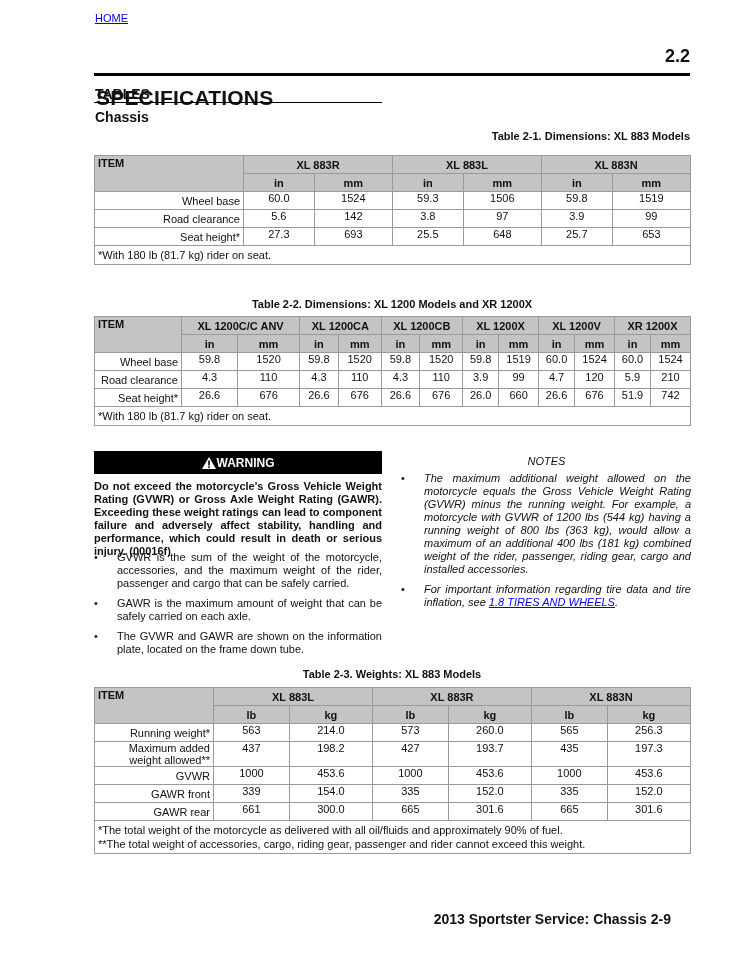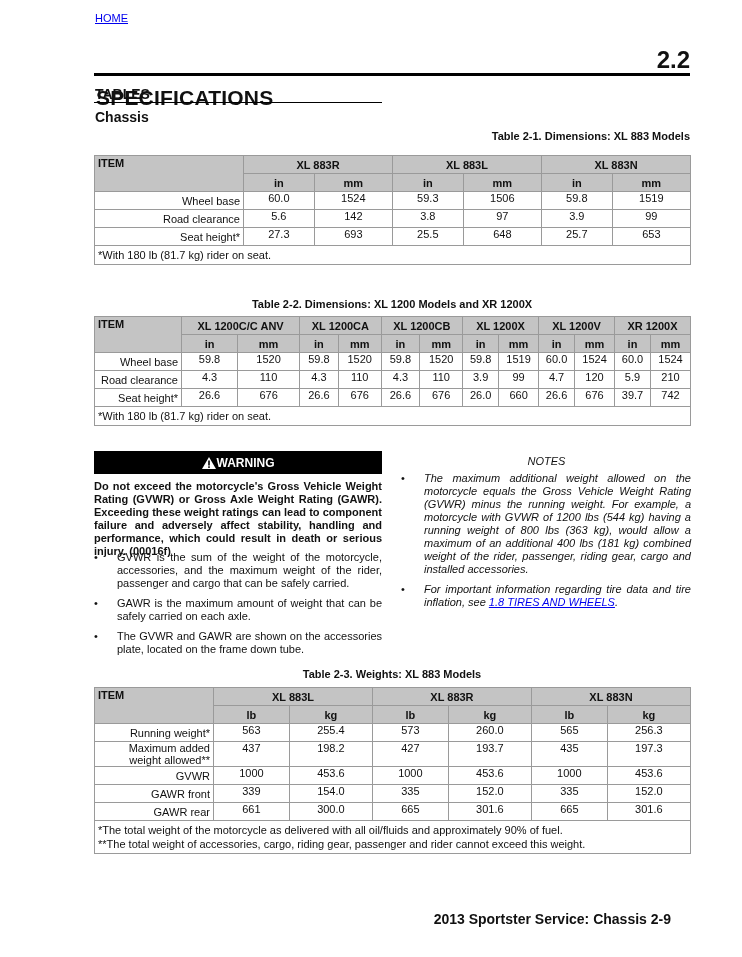--- a/index.html
+++ b/index.html
@@ -1,19 +1,19 @@
 <!DOCTYPE html>
 <html><head>
 <meta charset="utf-8">
 <style>
   html, body { margin:0; padding:0; background:#ffffff; }
   body { width:742px; height:957px; position:relative; font-family:"Liberation Sans", sans-serif; color:#111; overflow:hidden; }
   .home-link { position:absolute; left:95px; top:12px; font-size:11px; color:#0000ee; text-decoration:underline; cursor:pointer; }
   .page-title { position:absolute; left:96px; top:46px; font-size:21px; font-weight:bold; letter-spacing:0.2px;margin-top:40px; }
-  .section-num { position:absolute; right:52px; top:46px; font-size:24px; font-weight:bold; }
+  .section-num { position:absolute; right:52px; top:46px; font-size:18px; font-weight:bold; }
   .title-rule { position:absolute; left:94px; top:73px; width:596px; height:3px; background:#000; }
   .subhead { position:absolute; left:95px; top:86px; font-size:14px; font-weight:bold; }
   .subhead-rule { position:absolute; left:94px; top:102px; width:288px; height:1px; background:#000; }
   .subsub { position:absolute; left:95px; top:109px; font-size:14px; font-weight:bold; }
   .caption { position:absolute; font-size:11px; font-weight:bold; text-align:center; }
   table.spec { position:absolute; border-collapse:collapse; font-size:11px; }
   table.spec td, table.spec th { border:1px solid #9a9a9a; padding:0 3px; height:17px; }
   table.spec th { background:#c4c4c4; font-weight:bold; text-align:center; }
   table.spec th.item { text-align:left; vertical-align:top; padding-top:1px; }
   table.spec td.num { text-align:center; }
@@ -153,42 +153,42 @@
         <td class="num" style="vertical-align:top">26.6</td>
         <td class="num" style="vertical-align:top">676</td>
         <td class="num" style="vertical-align:top">26.6</td>
         <td class="num" style="vertical-align:top">676</td>
         <td class="num" style="vertical-align:top">26.6</td>
         <td class="num" style="vertical-align:top">676</td>
         <td class="num" style="vertical-align:top">26.0</td>
         <td class="num" style="vertical-align:top">660</td>
         <td class="num" style="vertical-align:top">26.6</td>
         <td class="num" style="vertical-align:top">676</td>
-        <td class="num" style="vertical-align:top">39.7</td>
+        <td class="num" style="vertical-align:top">51.9</td>
         <td class="num" style="vertical-align:top">742</td>
       </tr>
       <tr>
         <td class="foot" colspan="13">*With 180 lb (81.7 kg) rider on seat.</td>
       </tr>
     </tbody>
   </table>
 
 <div class="warning-bar">
   <svg width="14" height="12" viewBox="0 0 14 12">
       <polygon points="7,0 14,12 0,12" fill="#fff"></polygon>
       <rect x="6.2" y="3.5" width="1.6" height="5" fill="#000"></rect>
       <rect x="6.2" y="9.3" width="1.6" height="1.6" fill="#000"></rect>
     </svg>
   <span>WARNING</span>
 </div>
 <div class="warning-text">Do not exceed the motorcycle's Gross Vehicle Weight Rating (GVWR) or Gross Axle Weight Rating (GAWR). Exceeding these weight ratings can lead to component failure and adversely affect stability, handling and performance, which could result in death or serious injury. (00016f)</div>
 <ul class="bullets" style="left:94px; top:551px; width:288px;">
   <li><span class="dot">•</span><span>GVWR is the sum of the weight of the motorcycle, accessories, and the maximum weight of the rider, passenger and cargo that can be safely carried.</span></li>
   <li><span class="dot">•</span><span>GAWR is the maximum amount of weight that can be safely carried on each axle.</span></li>
-  <li><span class="dot">•</span><span>The GVWR and GAWR are shown on the accessories plate, located on the frame down tube.</span></li>
+  <li><span class="dot">•</span><span>The GVWR and GAWR are shown on the information plate, located on the frame down tube.</span></li>
 </ul>
 
 <div class="notes-title">NOTES</div>
 <ul class="bullets notes" style="left:401px; top:472px; width:290px;">
   <li><span class="dot" style="font-style:normal;">•</span><span>The maximum additional weight allowed on the motorcycle equals the Gross Vehicle Weight Rating (GVWR) minus the running weight. For example, a motorcycle with GVWR of 1200 lbs (544 kg) having a running weight of 800 lbs (363 kg), would allow a maximum of an additional 400 lbs (181 kg) combined weight of the rider, passenger, riding gear, cargo and installed accessories.</span></li>
   <li><span class="dot" style="font-style:normal;">•</span><span>For important information regarding tire data and tire inflation, see </span><a class="xref">1.8 TIRES AND WHEELS</a><span>.</span></li>
 </ul>
 
 <div class="caption" style="left:94px; top:668px; width:596px;">Table 2-3. Weights: XL 883 Models</div>
 <table class="spec" id="t3" style="left:94px; top:687px; width:597px;">
@@ -203,21 +203,21 @@
         <th>lb</th>
         <th>kg</th>
         <th>lb</th>
         <th>kg</th>
         <th>lb</th>
         <th>kg</th>
       </tr>
       <tr>
         <td class="lbl">Running weight*</td>
         <td class="num" style="vertical-align:top">563</td>
-        <td class="num" style="vertical-align:top">255.4</td>
+        <td class="num" style="vertical-align:top">214.0</td>
         <td class="num" style="vertical-align:top">573</td>
         <td class="num" style="vertical-align:top">260.0</td>
         <td class="num" style="vertical-align:top">565</td>
         <td class="num" style="vertical-align:top">256.3</td>
       </tr>
       <tr>
         <td class="lbl">Maximum added weight allowed**</td>
         <td class="num" style="vertical-align:top">437</td>
         <td class="num" style="vertical-align:top">198.2</td>
         <td class="num" style="vertical-align:top">427</td>

